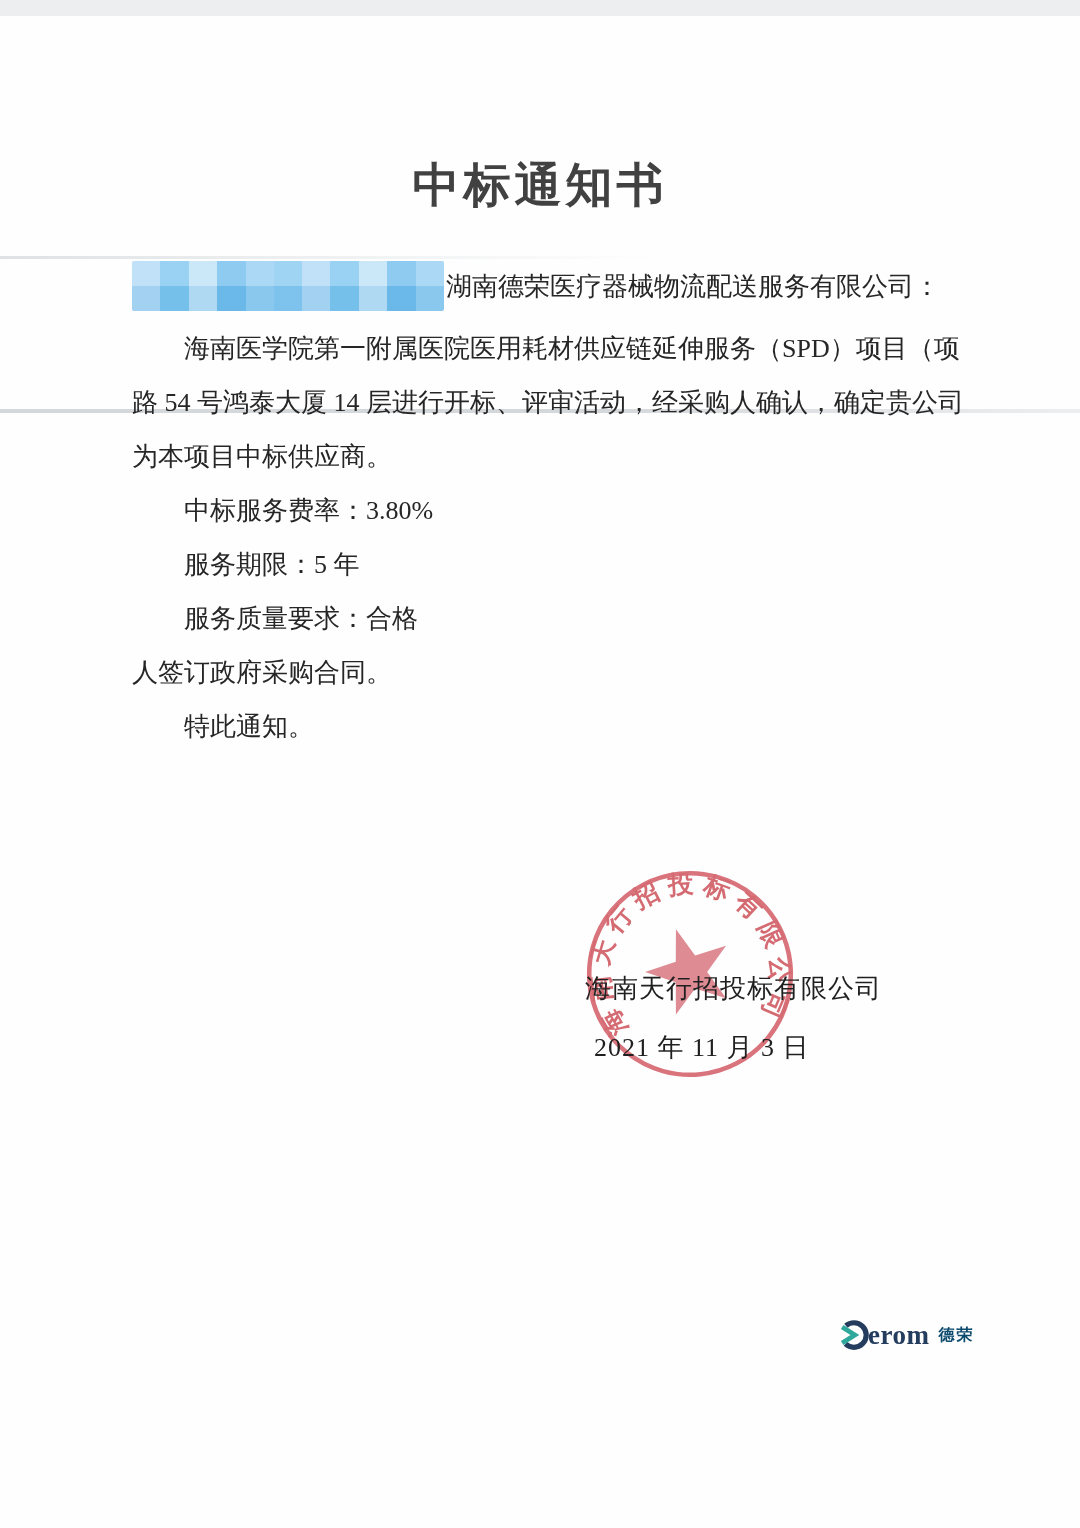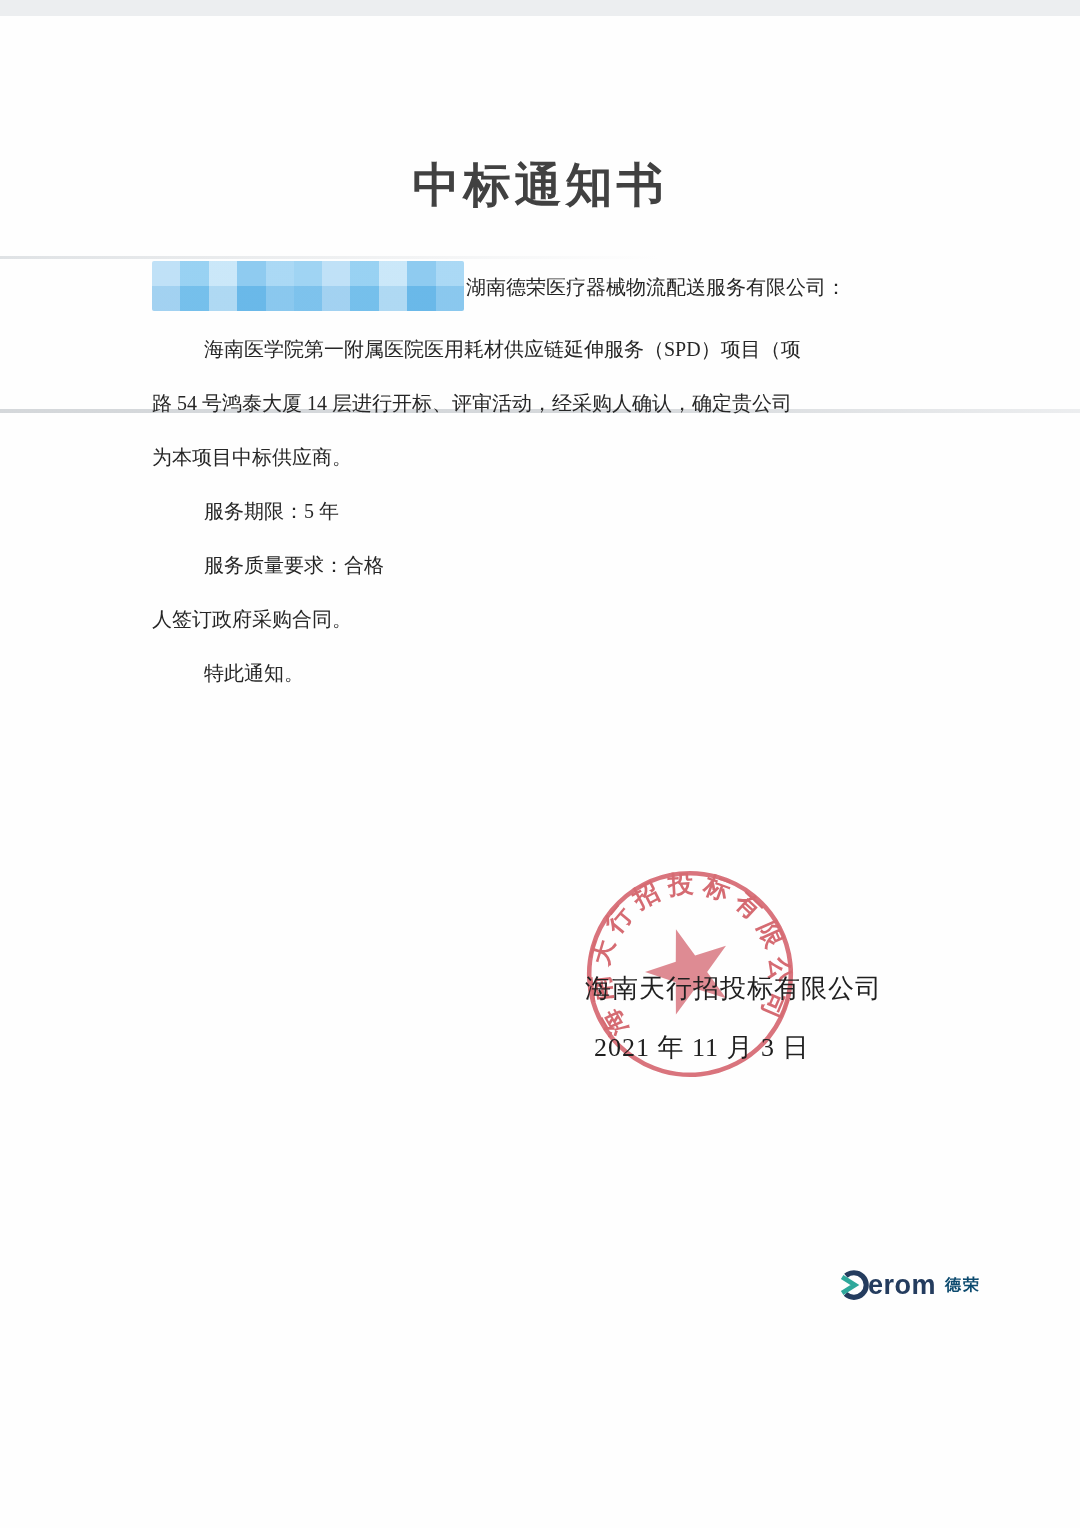--- a/index.html
+++ b/index.html
@@ -21,22 +21,22 @@
   .s3{top:1512px;left:0;width:935px;height:3px;background:rgba(180,180,182,.45);}
 
   .title{
     position:absolute;top:138px;left:0;width:100%;
     margin:0;text-align:center;
     font-family:"Liberation Sans","DejaVu Sans",sans-serif;
     font-size:47px;font-weight:700;letter-spacing:4px;color:#414141;
   }
 
   .body{
-    position:absolute;top:244px;left:152px;width:792px;
-    font-size:20px;line-height:54px;
+    position:absolute;top:244px;left:132px;width:792px;
+    font-size:26px;line-height:54px;
   }
   .line{height:54px;line-height:54px;white-space:nowrap;}
   .indent{padding-left:52px;}
   .mt{margin-top:8px;}
 
   .redact{
     display:inline-block;width:312px;height:50px;vertical-align:middle;
     margin-right:2px;position:relative;top:-3px;border-radius:2px;
     background-image:
       linear-gradient(180deg,rgba(255,255,255,.22) 0 25px,rgba(60,145,205,.10) 25px 50px),
@@ -53,23 +53,23 @@
   .sig-company{
     position:absolute;left:585px;top:955px;
     font-size:26px;letter-spacing:1px;color:#1f1f1f;white-space:nowrap;
   }
   .sig-date{
     position:absolute;left:594px;top:1014px;
     font-size:26px;letter-spacing:1px;color:#1f1f1f;white-space:nowrap;
   }
 
   .logo{
-    position:absolute;left:836px;top:1250px;height:38px;
+    position:absolute;left:836px;top:1300px;height:38px;
     display:flex;align-items:center;
-    font-family:Liberation Sans, sans-serif;
+    font-family:Liberation Serif, serif;
   }
   .logo-d{width:34px;height:34px;flex:0 0 auto;}
   .logo-word{
     font-size:27px;font-weight:700;color:#243c5e;
     letter-spacing:.5px;margin-left:-2px;
   }
   .logo-cjk{
     font-size:16px;font-weight:700;color:#0c4a6e;margin-left:9px;letter-spacing:2px;
   }
 </style>
@@ -84,20 +84,21 @@
 
   <h1 class="title">中标通知书</h1>
 
   <div class="body">
     <div class="line">
       <span class="redact"></span><span>湖南德荣医疗器械物流配送服务有限公司：</span>
     </div>
     <div class="line indent mt">海南医学院第一附属医院医用耗材供应链延伸服务（SPD）项目（项</div>
     <div class="line">路 54 号鸿泰大厦 14 层进行开标、评审活动，经采购人确认，确定贵公司</div>
     <div class="line">为本项目中标供应商。</div>
+    <div class="line indent">中标服务费率：3.80%</div>
     <div class="line indent">服务期限：5 年</div>
     <div class="line indent">服务质量要求：合格</div>
     <div class="line">人签订政府采购合同。</div>
     <div class="line indent">特此通知。</div>
   </div>
 
   <svg class="seal" viewBox="0 0 220 220">
     <circle cx="110" cy="110" r="99" fill="none" stroke="#d5626c" stroke-width="4.5"></circle>
     <path transform="rotate(-12 110 108)" fill="#d4646e" opacity="0.85" d="M110,64 L120,94.2 L151.8,94.4 L126.2,113.3 L135.9,143.6 L110,125
              L84.1,143.6 L93.8,113.3 L68.2,94.4 L100,94.2 Z"></path>

